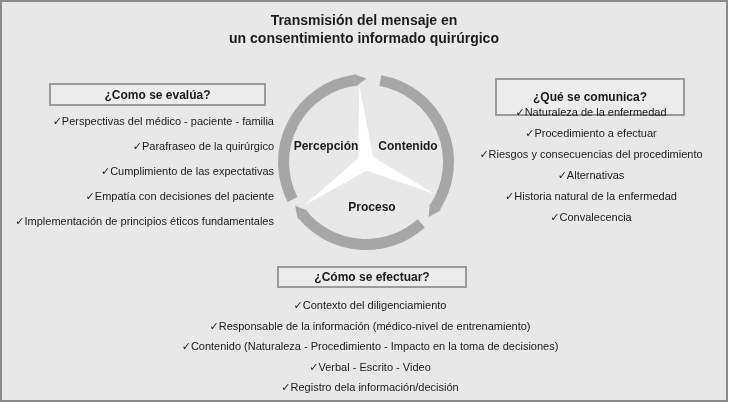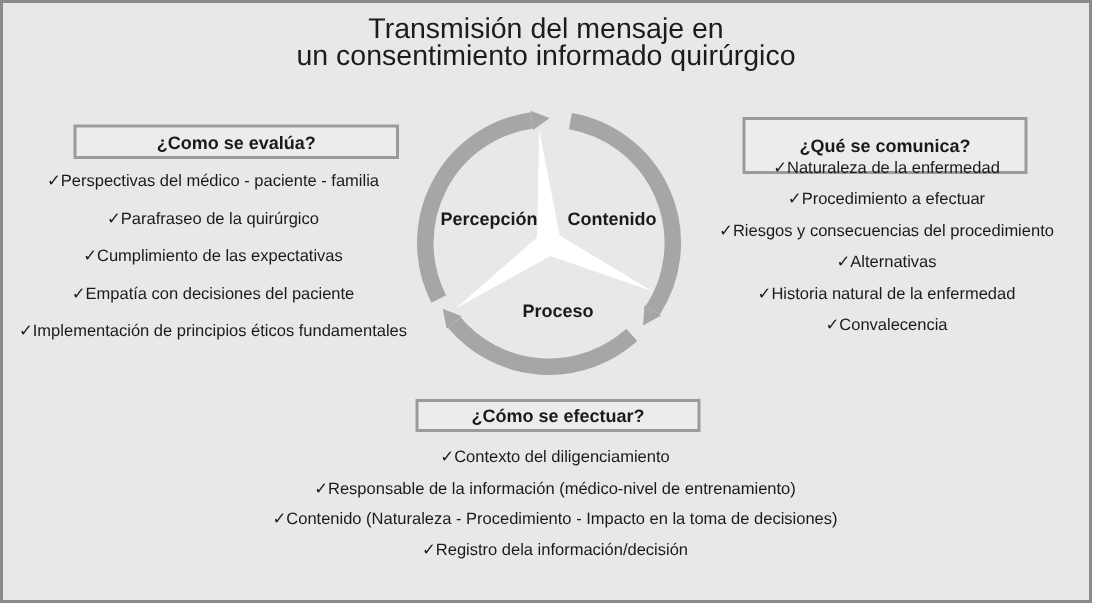--- a/index.html
+++ b/index.html
@@ -1,21 +1,21 @@
 <!DOCTYPE html>
 <html><head>
 <meta charset="utf-8">
 <style>
   html,body{margin:0;padding:0;background:#ffffff;}
   #page{position:relative;width:737px;height:410px;background:#ffffff;overflow:hidden;
         font-family:"Liberation Sans",sans-serif;color:#1a1a1a;}
   #panel{position:absolute;left:0;top:0;width:728px;height:402px;box-sizing:border-box;
          background:#e9e8e8;border:2px solid #8a8a8a;}
   .title{position:absolute;top:9px;left:0;width:100%;text-align:center;
-         font-size:19px;font-weight:normal;line-height:18px;color:#1c1c1c;}
+         font-size:14px;font-weight:bold;line-height:18px;color:#1c1c1c;}
   .hdr-box{position:absolute;box-sizing:border-box;background:#ececec;
            border:2px solid #9b9b9b;display:flex;align-items:center;justify-content:center;
            font-weight:bold;font-size:12px;white-space:nowrap;}
   .items{position:absolute;text-align:center;font-size:11px;}
   .item{white-space:nowrap;}
   .left-items .item{line-height:25px;}
   .right-items .item{line-height:21px;}
   .bottom-items .item{line-height:20.5px;}
   .check{font-size:11px;}
   #cycle-svg{position:absolute;left:269px;top:65px;}
@@ -45,21 +45,21 @@
       <polygon points="91.6,102.2 98.4,87.8 163.9,127.1" fill="#ffffff"></polygon>
       <polygon points="90.4,88.4 99.6,101.6 32.8,138.6" fill="#ffffff"></polygon>
       <circle cx="95" cy="95" r="9" fill="#ffffff"></circle>
 
       <text x="55" y="83" text-anchor="middle" class="cycle-label">Percepción</text>
       <text x="137" y="83" text-anchor="middle" class="cycle-label">Contenido</text>
       <text x="101" y="144" text-anchor="middle" class="cycle-label">Proceso</text>
     </svg>
 
     <div class="hdr-box" style="left:47px;top:81px;width:217px;height:23px;">¿Como se evalúa?</div>
-    <div class="items left-items" style="left:8px;top:107px;width:264px;">
+    <div class="items left-items" style="left:8px;top:107px;width:264px;text-align:right;">
 
         <div class="item"><span class="check">✓</span><span>Perspectivas del médico - paciente - familia</span></div>
 
         <div class="item"><span class="check">✓</span><span>Parafraseo de la quirúrgico</span></div>
 
         <div class="item"><span class="check">✓</span><span>Cumplimiento de las expectativas</span></div>
 
         <div class="item"><span class="check">✓</span><span>Empatía con decisiones del paciente</span></div>
 
         <div class="item"><span class="check">✓</span><span>Implementación de principios éticos fundamentales</span></div>
@@ -84,18 +84,19 @@
 
     <div class="hdr-box" style="left:275px;top:264px;width:190px;height:22px;">¿Cómo se efectuar?</div>
     <div class="items bottom-items" style="left:146px;top:293px;width:444px;">
 
         <div class="item"><span class="check">✓</span><span>Contexto del diligenciamiento</span></div>
 
         <div class="item"><span class="check">✓</span><span>Responsable de la información (médico-nivel de entrenamiento)</span></div>
 
         <div class="item"><span class="check">✓</span><span>Contenido (Naturaleza - Procedimiento - Impacto en la toma de decisiones)</span></div>
 
+        <div class="item"><span class="check">✓</span><span>Verbal - Escrito - Video</span></div>
 
         <div class="item"><span class="check">✓</span><span>Registro dela información/decisión</span></div>
       </div>
 
   </div>
 </div>
 
 </body></html>

